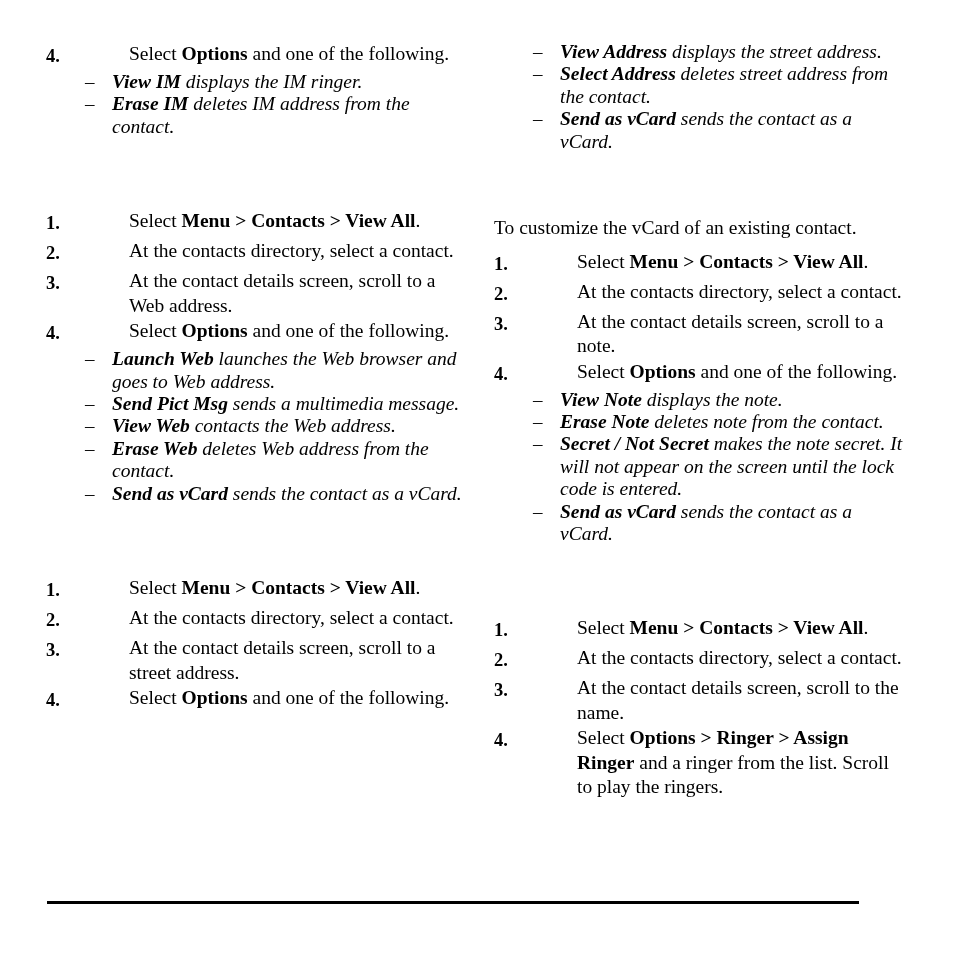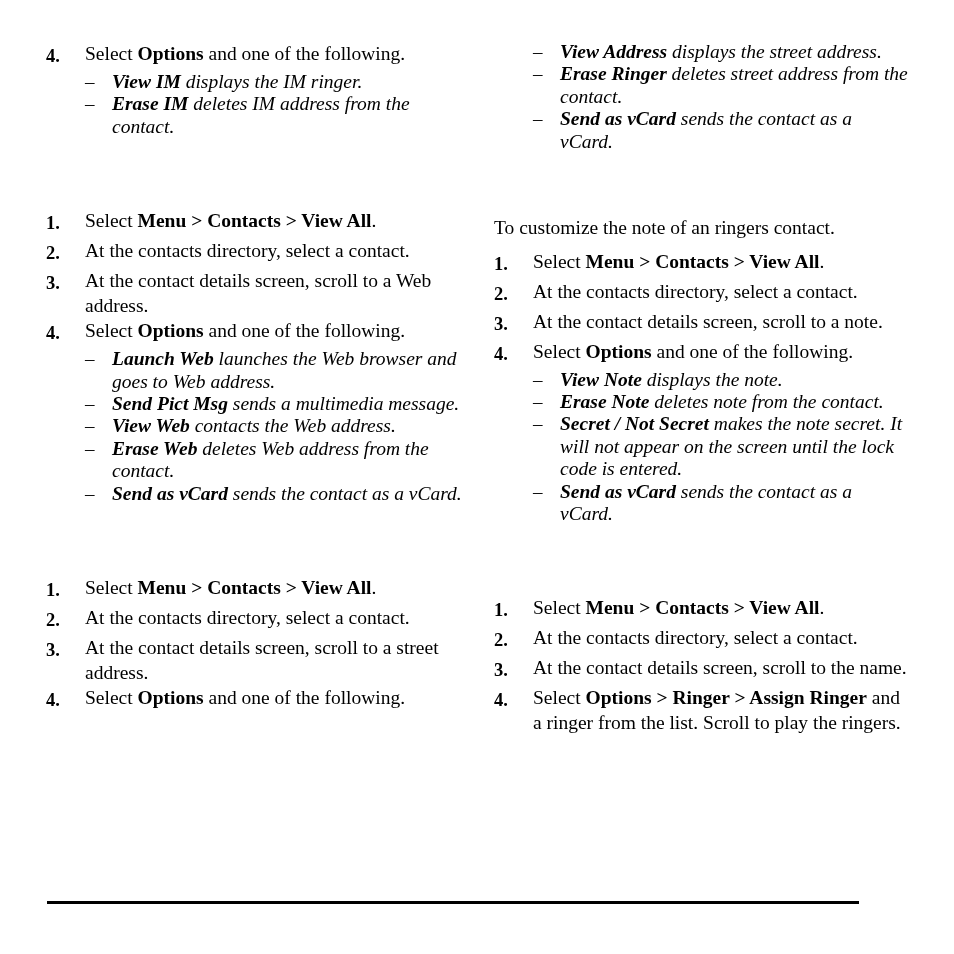--- a/index.html
+++ b/index.html
@@ -67,20 +67,21 @@
     flex: 0 0 39px;
     width: 39px;
     font-weight: bold;
     font-size: 18.5px;
     line-height: 30px;
   }
   .step-text {
     flex: 1 1 auto;
     line-height: 24.5px;
     padding-top: 1px;
+    margin-left: 44px;
   }
   
   .subitem {
     display: flex;
     flex-direction: row;
     align-items: flex-start;
     font-size: 19.5px;
     margin-left: 39px;
   }
   .sub-dash {
@@ -203,32 +204,32 @@
 
     <div class="column right">
 
       <div>
         <div class="subitem" style="margin-left:39px;">
           <span class="sub-dash">–</span>
           <span class="sub-text"><b>View Address</b><span> displays the street address.</span></span>
         </div>
         <div class="subitem" style="margin-left:39px;">
           <span class="sub-dash">–</span>
-          <span class="sub-text"><b>Erase Ringer</b><span> deletes street address from the contact.</span></span>
+          <span class="sub-text"><b>Select Address</b><span> deletes street address from the contact.</span></span>
         </div>
         <div class="subitem" style="margin-left:39px;">
           <span class="sub-dash">–</span>
           <span class="sub-text"><b>Send as vCard</b><span> sends the contact as a vCard.</span></span>
         </div>
       </div>
 
       <div class="gap-section-lg"></div>
 
       <div>
-        <p class="para tight">To customize the note of an ringers contact.</p>
+        <p class="para tight">To customize the vCard of an existing contact.</p>
         <div class="gap-small"></div>
 
         <div class="step">
           <span class="step-num">1.</span>
           <span class="step-text"><span>Select </span><b>Menu  &gt; Contacts  &gt; View All</b><span>.</span></span>
         </div>
         <div class="step">
           <span class="step-num">2.</span>
           <span class="step-text"><span>At the contacts directory, select a contact.</span></span>
         </div>

